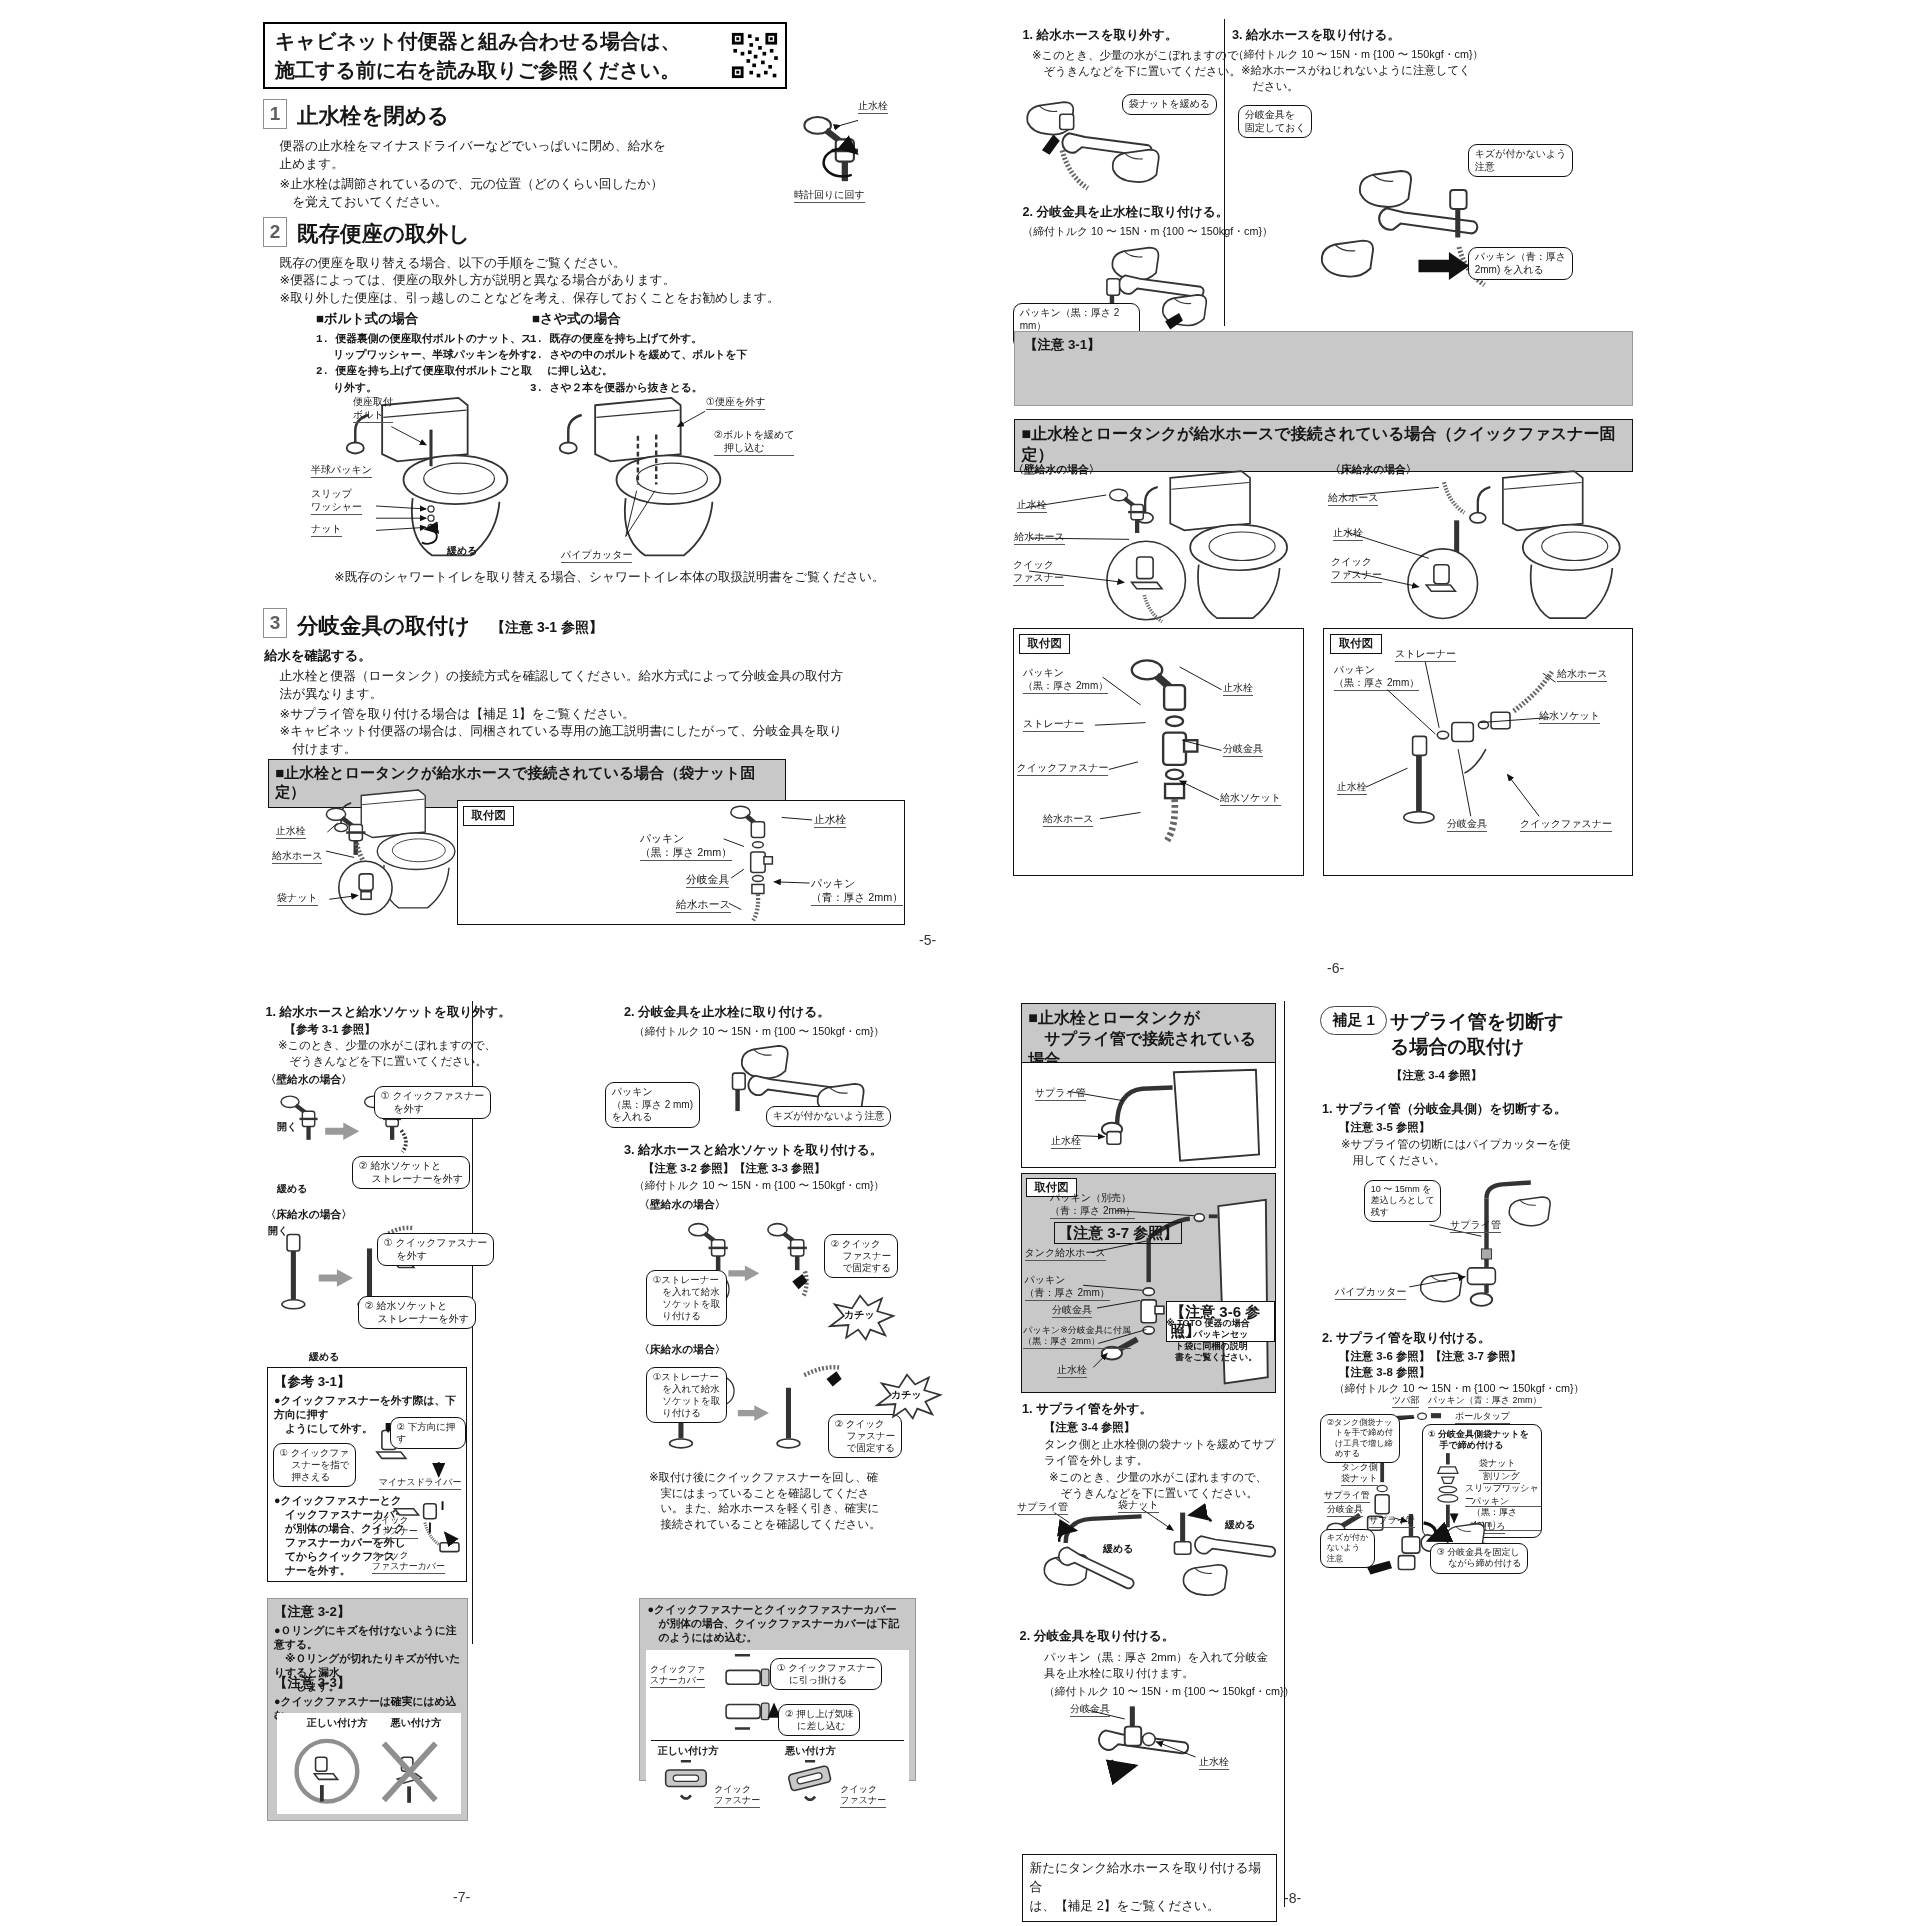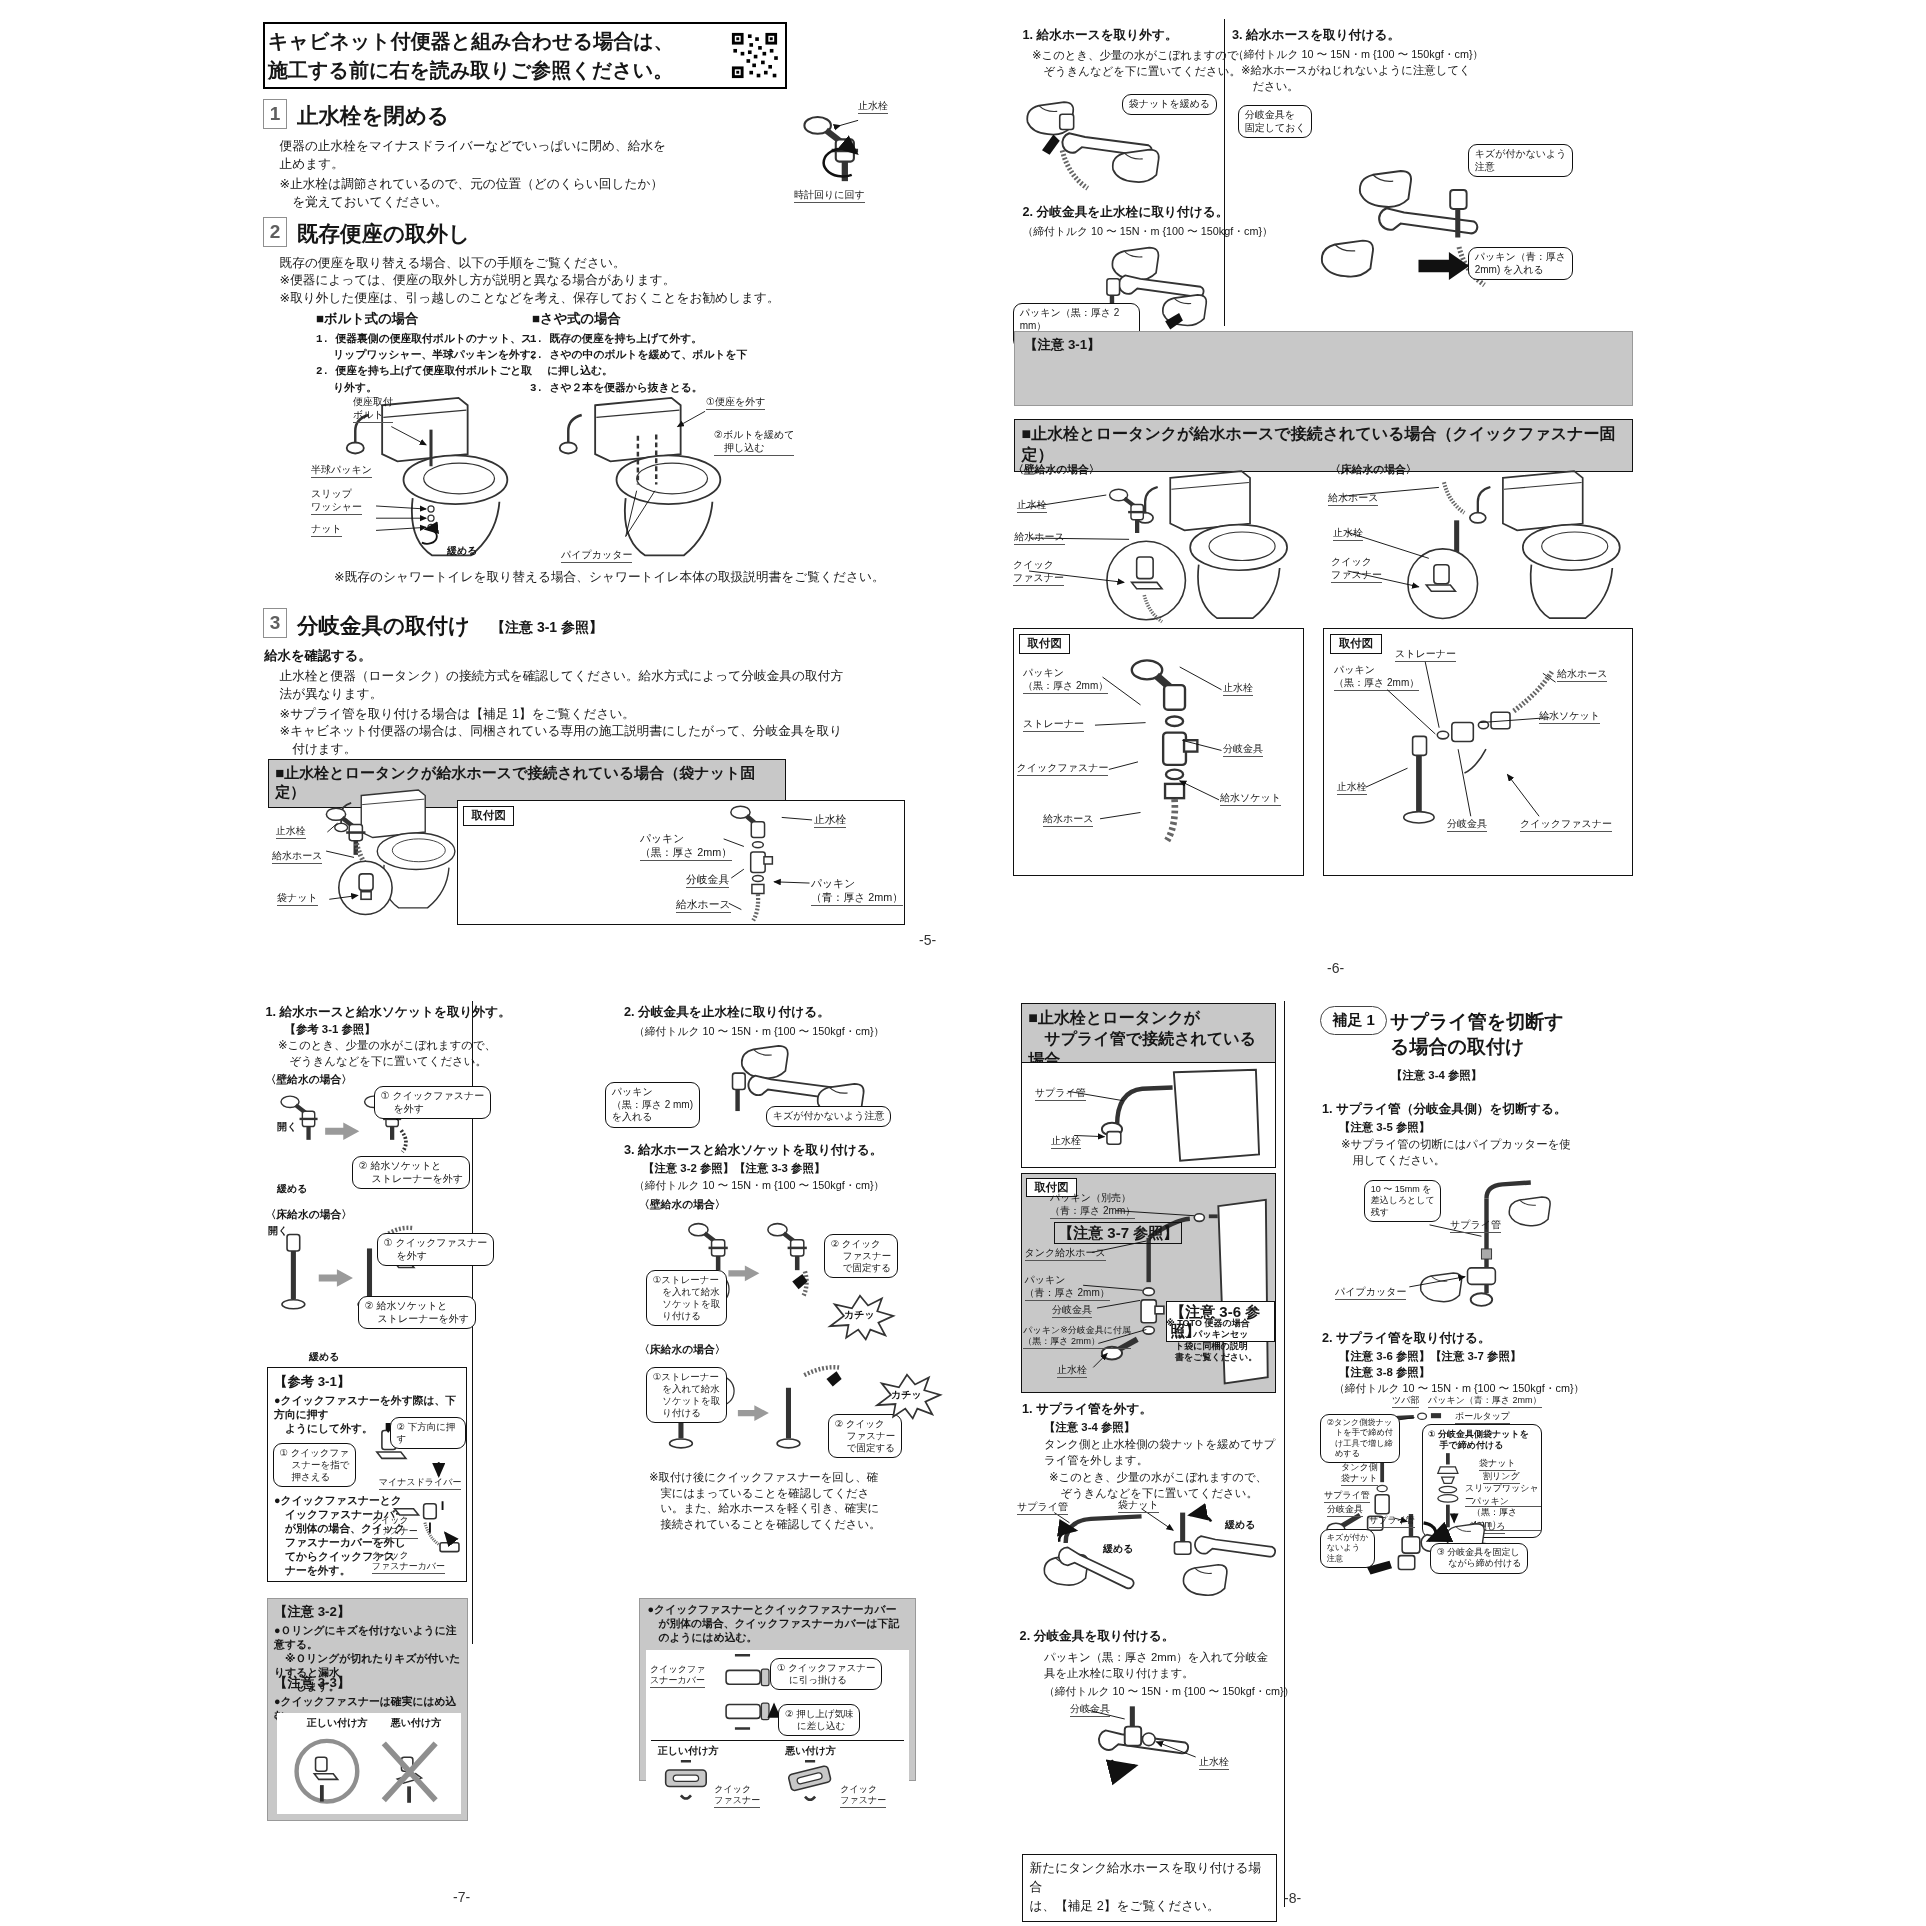--- a/index.html
+++ b/index.html
@@ -120,21 +120,21 @@
         <rect x="28" y="56" width="5" height="5"></rect>
         <rect x="38" y="60" width="5" height="5"></rect>
         <rect x="48" y="56" width="5" height="5"></rect>
         <rect x="60" y="60" width="5" height="5"></rect>
     </g>
   </defs>
 </svg>
 
 <div class="page" id="page5" style="left:263px;top:19px;width:722px;height:963px">
   <div class="abs" style="left:0;top:3.2px;width:524px;height:67px;border:2.5px solid #000;display:flex;align-items:center">
-    <div class="pre b" style="font-size:20px;line-height:1.45;padding-left:3px;flex:1">キャビネット付便器と組み合わせる場合は、
+    <div class="pre b" style="font-size:20px;line-height:1.45;padding-left:10px;flex:1">キャビネット付便器と組み合わせる場合は、
 施工する前に右を読み取りご参照ください。</div>
     <svg width="51" height="51" viewBox="0 0 70 70" style="margin-right:5px">
         <use href="#g-qr"></use>
       </svg>
   </div>
 
   <div class="abs badge" style="left:0;top:80px">1</div>
   <div class="abs sec-title" style="left:34px;top:82px">止水栓を閉める</div>
   <div class="abs pre t20" style="left:16.5px;top:119px">便器の止水栓をマイナスドライバーなどでいっぱいに閉め、給水を
 止めます。</div>

